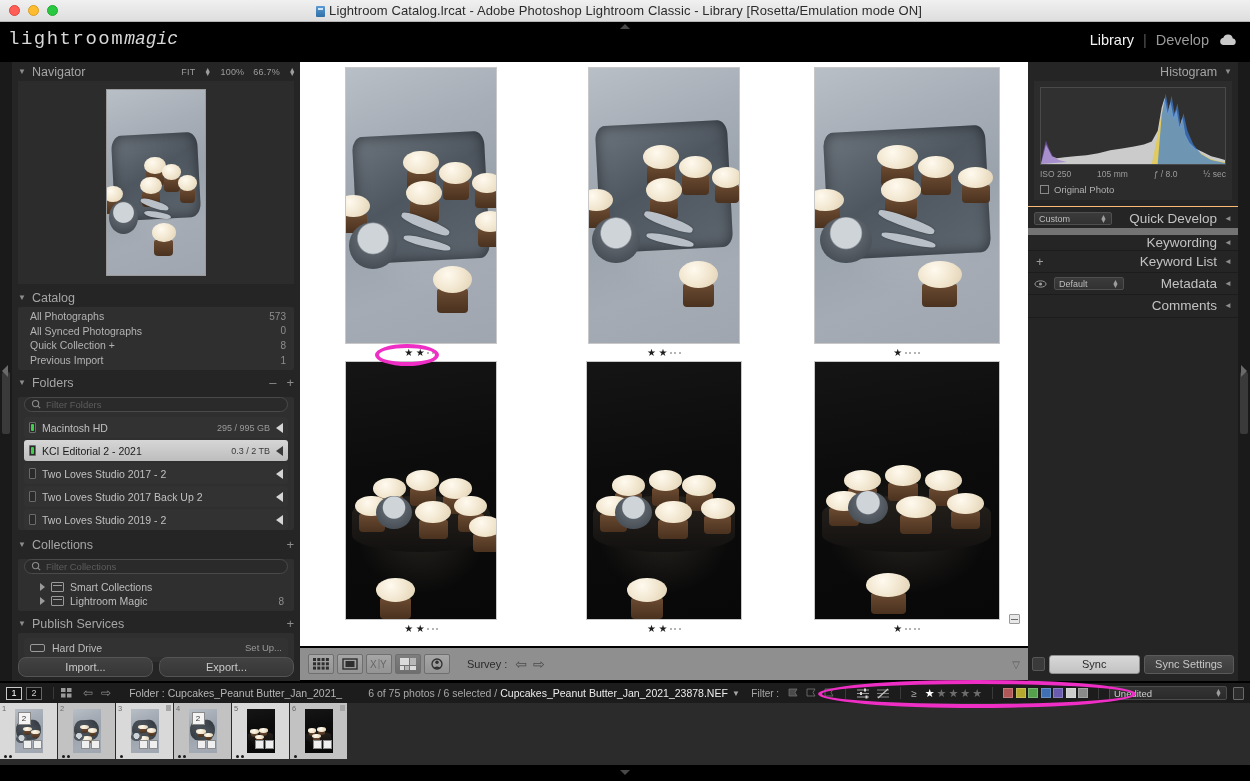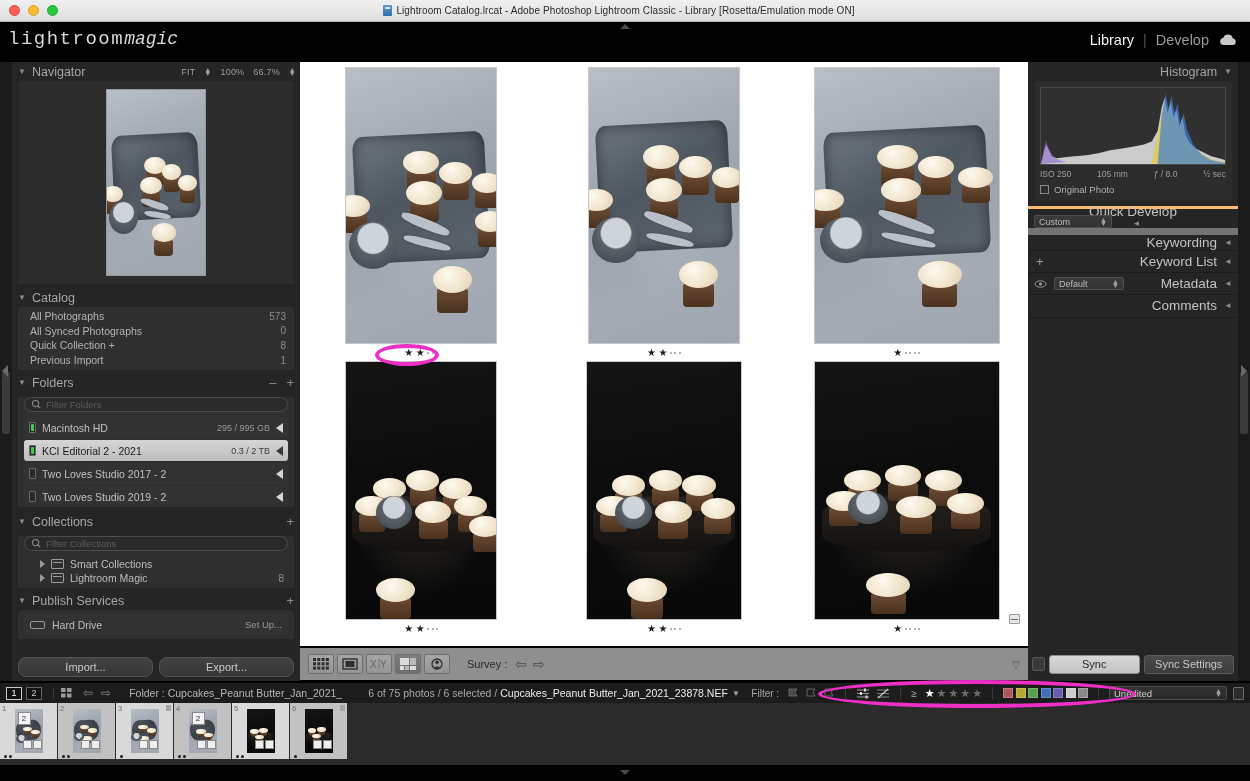--- a/index.html
+++ b/index.html
@@ -17,21 +17,21 @@
     border-bottom: 1px solid #b4b4b4;
     display: flex; align-items: center;
   }
   .traffic { display: flex; gap: 8px; margin-left: 9px; }
   .dot { width: 11px; height: 11px; border-radius: 50%; }
   .dot.r { background: #ff5f57; border: .5px solid #e0443e; }
   .dot.y { background: #febc2e; border: .5px solid #d89d28; }
   .dot.g { background: #28c840; border: .5px solid #1dad2b; }
   .title-text {
     position: absolute; left: 0; right: 12px; text-align: center;
-    font-size: 10px; color: #2b2b2b; letter-spacing: .1px;
+    font-size: 13px; color: #2b2b2b; letter-spacing: .1px;
   }
   .title-icon {
     display: inline-block; width: 9px; height: 11px; vertical-align: -2px;
     background: linear-gradient(#5b9bd5, #2f6fa8); border-radius: 1px;
     margin-right: 4px; position: relative;
   }
   .title-icon:after {
     content: ""; position: absolute; left: 2px; top: 2px; width: 5px; height: 2px;
     background: #cfe4f7;
   }
@@ -444,20 +444,26 @@
       </div>
       <div class="frow sel">
         <span class="hd-ico on"></span>
         <span>KCI Editorial 2 - 2021</span>
         <span class="size">0.3 / 2 TB</span>
         <span class="tri"></span>
       </div>
       <div class="frow">
         <span class="hd-ico"></span>
         <span>Two Loves Studio 2017 - 2</span>
+        <span class="size"></span>
+        <span class="tri"></span>
+      </div>
+      <div class="frow">
+        <span class="hd-ico"></span>
+        <span>Two Loves Studio 2017 Back Up 2</span>
         <span class="size"></span>
         <span class="tri"></span>
       </div>
       <div class="frow" style="margin-bottom:5px">
         <span class="hd-ico"></span>
         <span>Two Loves Studio 2019 - 2</span>
         <span class="size"></span>
         <span class="tri"></span>
       </div>
     </div>
@@ -859,21 +865,21 @@
         <span>105 mm</span>
         <span>ƒ / 8.0</span>
         <span>½ sec</span>
       </div>
       <div style="display:flex; align-items:center; gap:5px; margin-top:5px; font-size:9.5px; color:#b0b0b0;">
         <span style="width:9px;height:9px;border:1px solid #8a8a8a;display:inline-block;"></span>
         <span>Original Photo</span>
       </div>
     </div>
 
-    <div class="ph right" style="margin-top:6px; border-top:3px solid #fdba74; padding-top:2px; height:22px;flex-direction:column;">
+    <div class="ph right" style="margin-top:6px; border-top:1px solid #fdba74; padding-top:2px; height:22px;">
       <span style="position:absolute;left:6px;width:78px;height:13px;background:linear-gradient(#3b3b3b,#323232);border:1px solid #4f4f4f;border-radius:2px;font-size:9px;color:#bdbdbd;display:flex;align-items:center;padding:0 4px;">
         <span>Custom</span>
         <span class="stepper" style="position:absolute;right:4px;">▲<br>▼</span>
       </span>
       <span style="font-size:13.5px;color:#c2c2c2;">Quick Develop</span>
       <span class="tw">◄</span>
     </div>
 
     <div class="ph right" style="border-top:7px solid #737373; height:22px;justify-content:flex-end;">
       <span style="font-size:13.5px;color:#c2c2c2;">Keywording</span>

